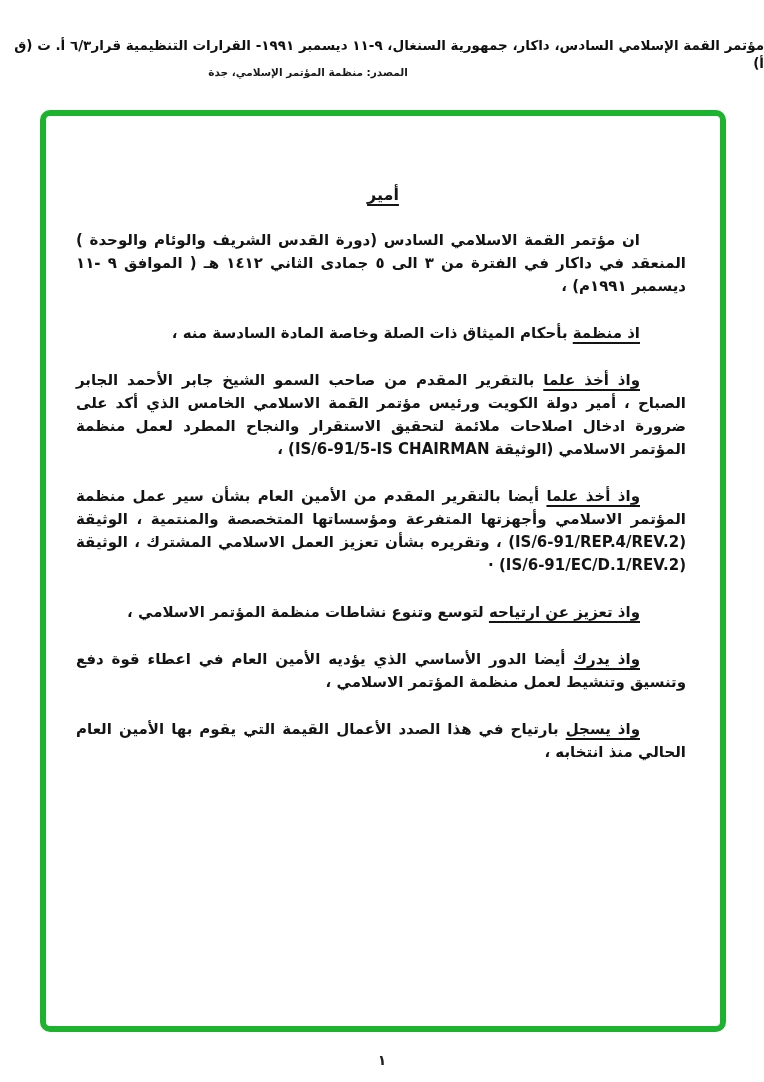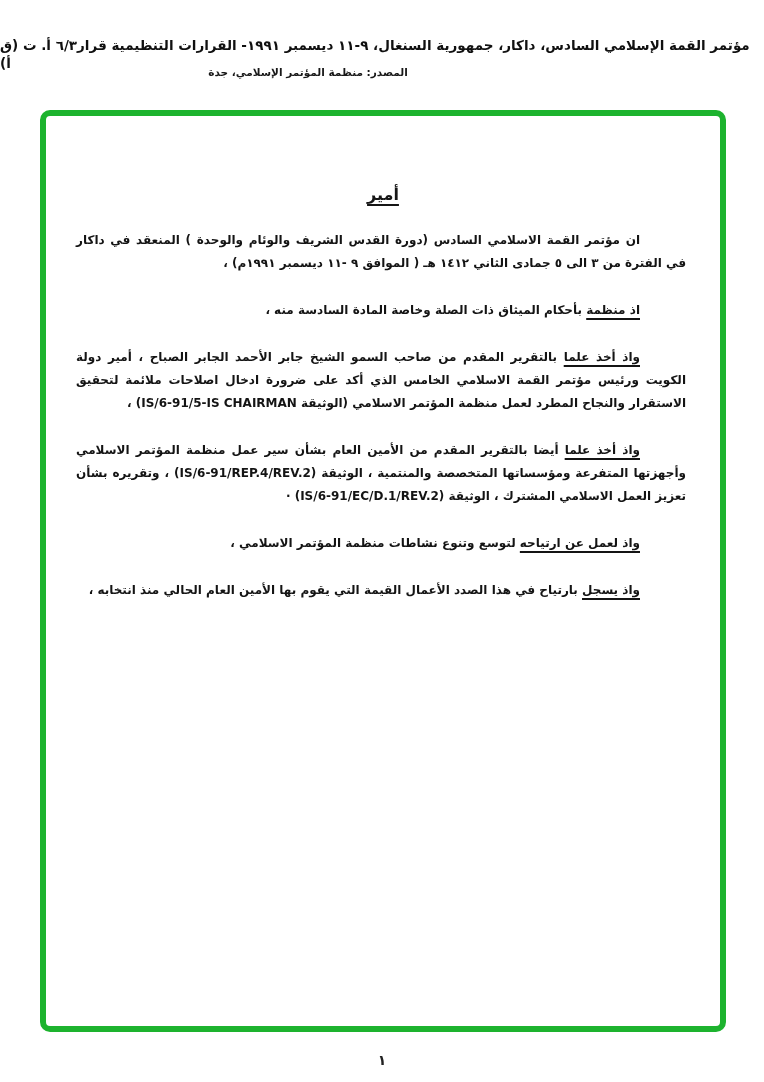--- a/index.html
+++ b/index.html
@@ -1,42 +1,42 @@
 <!DOCTYPE html>
 <html lang="ar"><head>
 <meta charset="utf-8">
 <style>
   html,body{margin:0;padding:0;}
   body{
     width:764px;height:1082px;background:#ffffff;position:relative;
     font-family:"DejaVu Sans",sans-serif;color:#161616;overflow:hidden;
   }
   .header{
-    position:absolute;top:36px;left:0;width:764px;text-align:left;
+    position:absolute;top:36px;left:0;width:764px;text-align:right;
     direction:rtl;font-weight:bold;font-size:13.5px;line-height:18px;color:#101010;
   }
   .source-line{
     position:absolute;top:66px;left:0;width:616px;text-align:center;
     direction:rtl;font-weight:bold;font-size:10.5px;color:#181818;
   }
   .frame{
     position:absolute;left:40px;top:110px;width:686px;height:922px;
     box-sizing:border-box;border:6px solid #1db32e;border-radius:10px;
     background:#ffffff;
   }
   .doc-title{
     margin-top:66px;text-align:center;direction:rtl;
     font-weight:bold;font-size:16px;line-height:25px;
   }
   .doc-title .t-line{
     text-decoration:underline;text-decoration-thickness:1.5px;text-underline-offset:4px;
   }
   .doc-body{
     direction:rtl;text-align:justify;padding:22px 34px 0 30px;
-    font-size:12px;font-weight:bold;line-height:23px;color:#141414;
+    font-size:15px;font-weight:bold;line-height:23px;color:#141414;
   }
   .para{margin:0 0 24px 0;text-indent:46px;}
   .para .lead{
     text-decoration:underline;text-decoration-thickness:1.5px;text-underline-offset:4px;
   }
   .page-number{
     position:absolute;bottom:14px;left:0;width:764px;text-align:center;
     font-size:14px;font-weight:bold;color:#222;
   }
 </style>
@@ -49,18 +49,19 @@
 
 <div class="frame" style="border-color: rgb(29, 179, 46);">
   <div class="doc-title">
     <div class="t-line">أمير</div>
   </div>
   <div class="doc-body">
       <p class="para">ان مؤتمر القمة الاسلامي السادس (دورة القدس الشريف والوئام والوحدة ) المنعقد في داكار في الفترة من ٣ الى ٥ جمادى الثاني ١٤١٢ هـ ( الموافق ٩ -١١ ديسمبر ١٩٩١م) ،</p>
       <p class="para"><span class="lead">اذ منظمة</span> بأحكام الميثاق ذات الصلة وخاصة المادة السادسة منه ،</p>
       <p class="para"><span class="lead">واذ أخذ علما</span> بالتقرير المقدم من صاحب السمو الشيخ جابر الأحمد الجابر الصباح ، أمير دولة الكويت ورئيس مؤتمر القمة الاسلامي الخامس الذي أكد على ضرورة ادخال اصلاحات ملائمة لتحقيق الاستقرار والنجاح المطرد لعمل منظمة المؤتمر الاسلامي (الوثيقة IS/6-91/5-IS CHAIRMAN) ،</p>
       <p class="para"><span class="lead">واذ أخذ علما</span> أيضا بالتقرير المقدم من الأمين العام بشأن سير عمل منظمة المؤتمر الاسلامي وأجهزتها المتفرعة ومؤسساتها المتخصصة والمنتمية ، الوثيقة (IS/6-91/REP.4/REV.2) ، وتقريره بشأن تعزيز العمل الاسلامي المشترك ، الوثيقة (IS/6-91/EC/D.1/REV.2) ·</p>
-      <p class="para"><span class="lead">واذ لعمل عن ارتياحه</span> لتوسع وتنوع نشاطات منظمة المؤتمر الاسلامي ،</p>
+      <p class="para"><span class="lead">واذ تعزيز عن ارتياحه</span> لتوسع وتنوع نشاطات منظمة المؤتمر الاسلامي ،</p>
+      <p class="para"><span class="lead">واذ يدرك</span> أيضا الدور الأساسي الذي يؤديه الأمين العام في اعطاء قوة دفع وتنسيق وتنشيط لعمل منظمة المؤتمر الاسلامي ،</p>
       <p class="para"><span class="lead">واذ يسجل</span> بارتياح في هذا الصدد الأعمال القيمة التي يقوم بها الأمين العام الحالي منذ انتخابه ،</p>
     </div>
 </div>
 
 <div class="page-number">١</div>
 
 </body></html>

